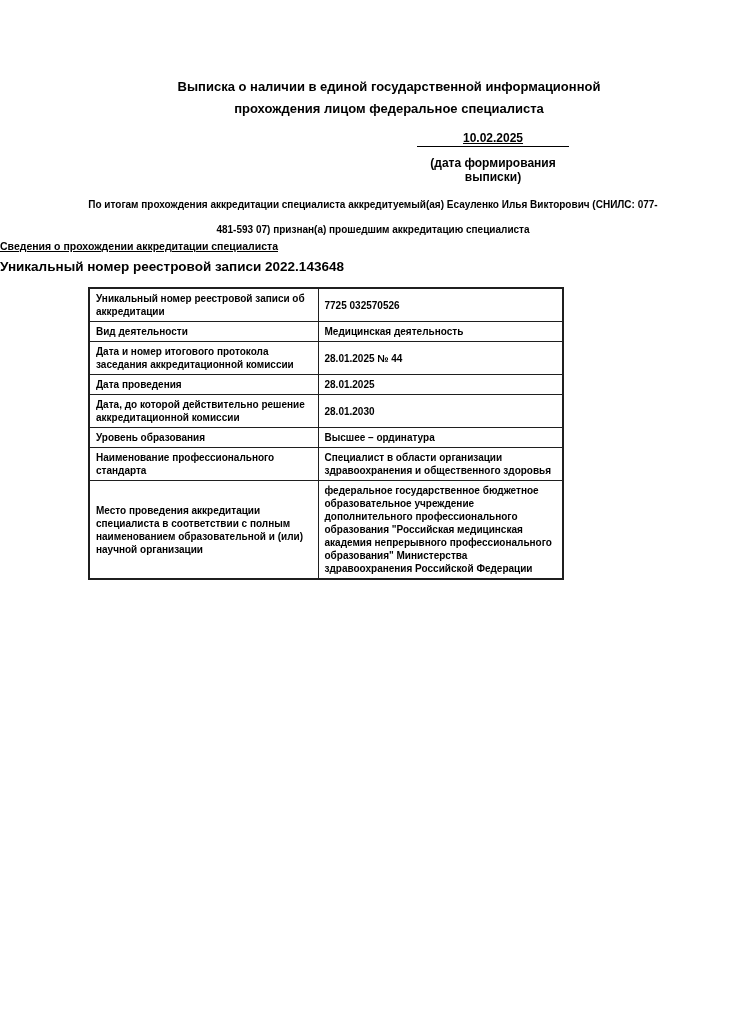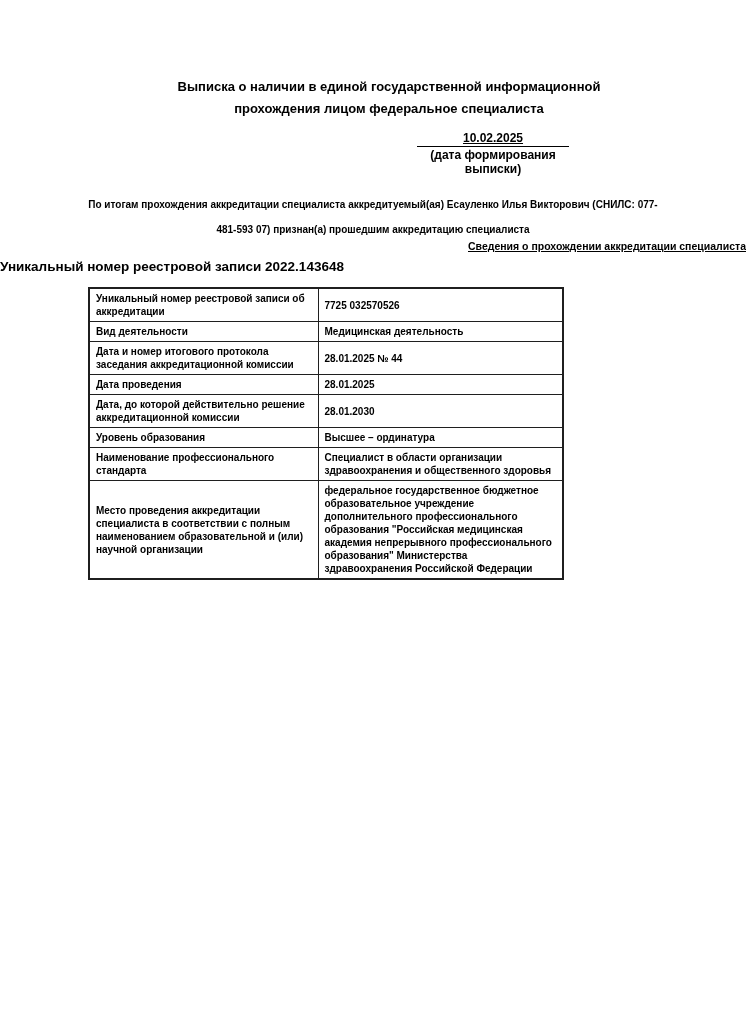--- a/index.html
+++ b/index.html
@@ -44,37 +44,37 @@
     line-height: 14px;
   }
   .date-value {
     display: block;
     text-decoration: underline;
     padding-bottom: 1px;
   }
   .date-caption {
     display: block;
     border-top: 1.5px solid #000000;
-    padding-top: 1px;
+    padding-top: 9px;
   }
   .intro {
     position: absolute;
     top: 192px;
     left: 83px;
     width: 580px;
     text-align: center;
     font-size: 10px;
     line-height: 25px;
   }
   .section-heading {
     position: absolute;
     top: 240px;
     left: 0;
     width: 100%;
-    text-align: right;
+    text-align: left;
     font-size: 10.5px;
     text-decoration: underline;
   }
   .registry-heading {
     position: absolute;
     top: 258px;
     left: 0;
     width: 100%;
     font-size: 13.5px;
     line-height: 17px;

